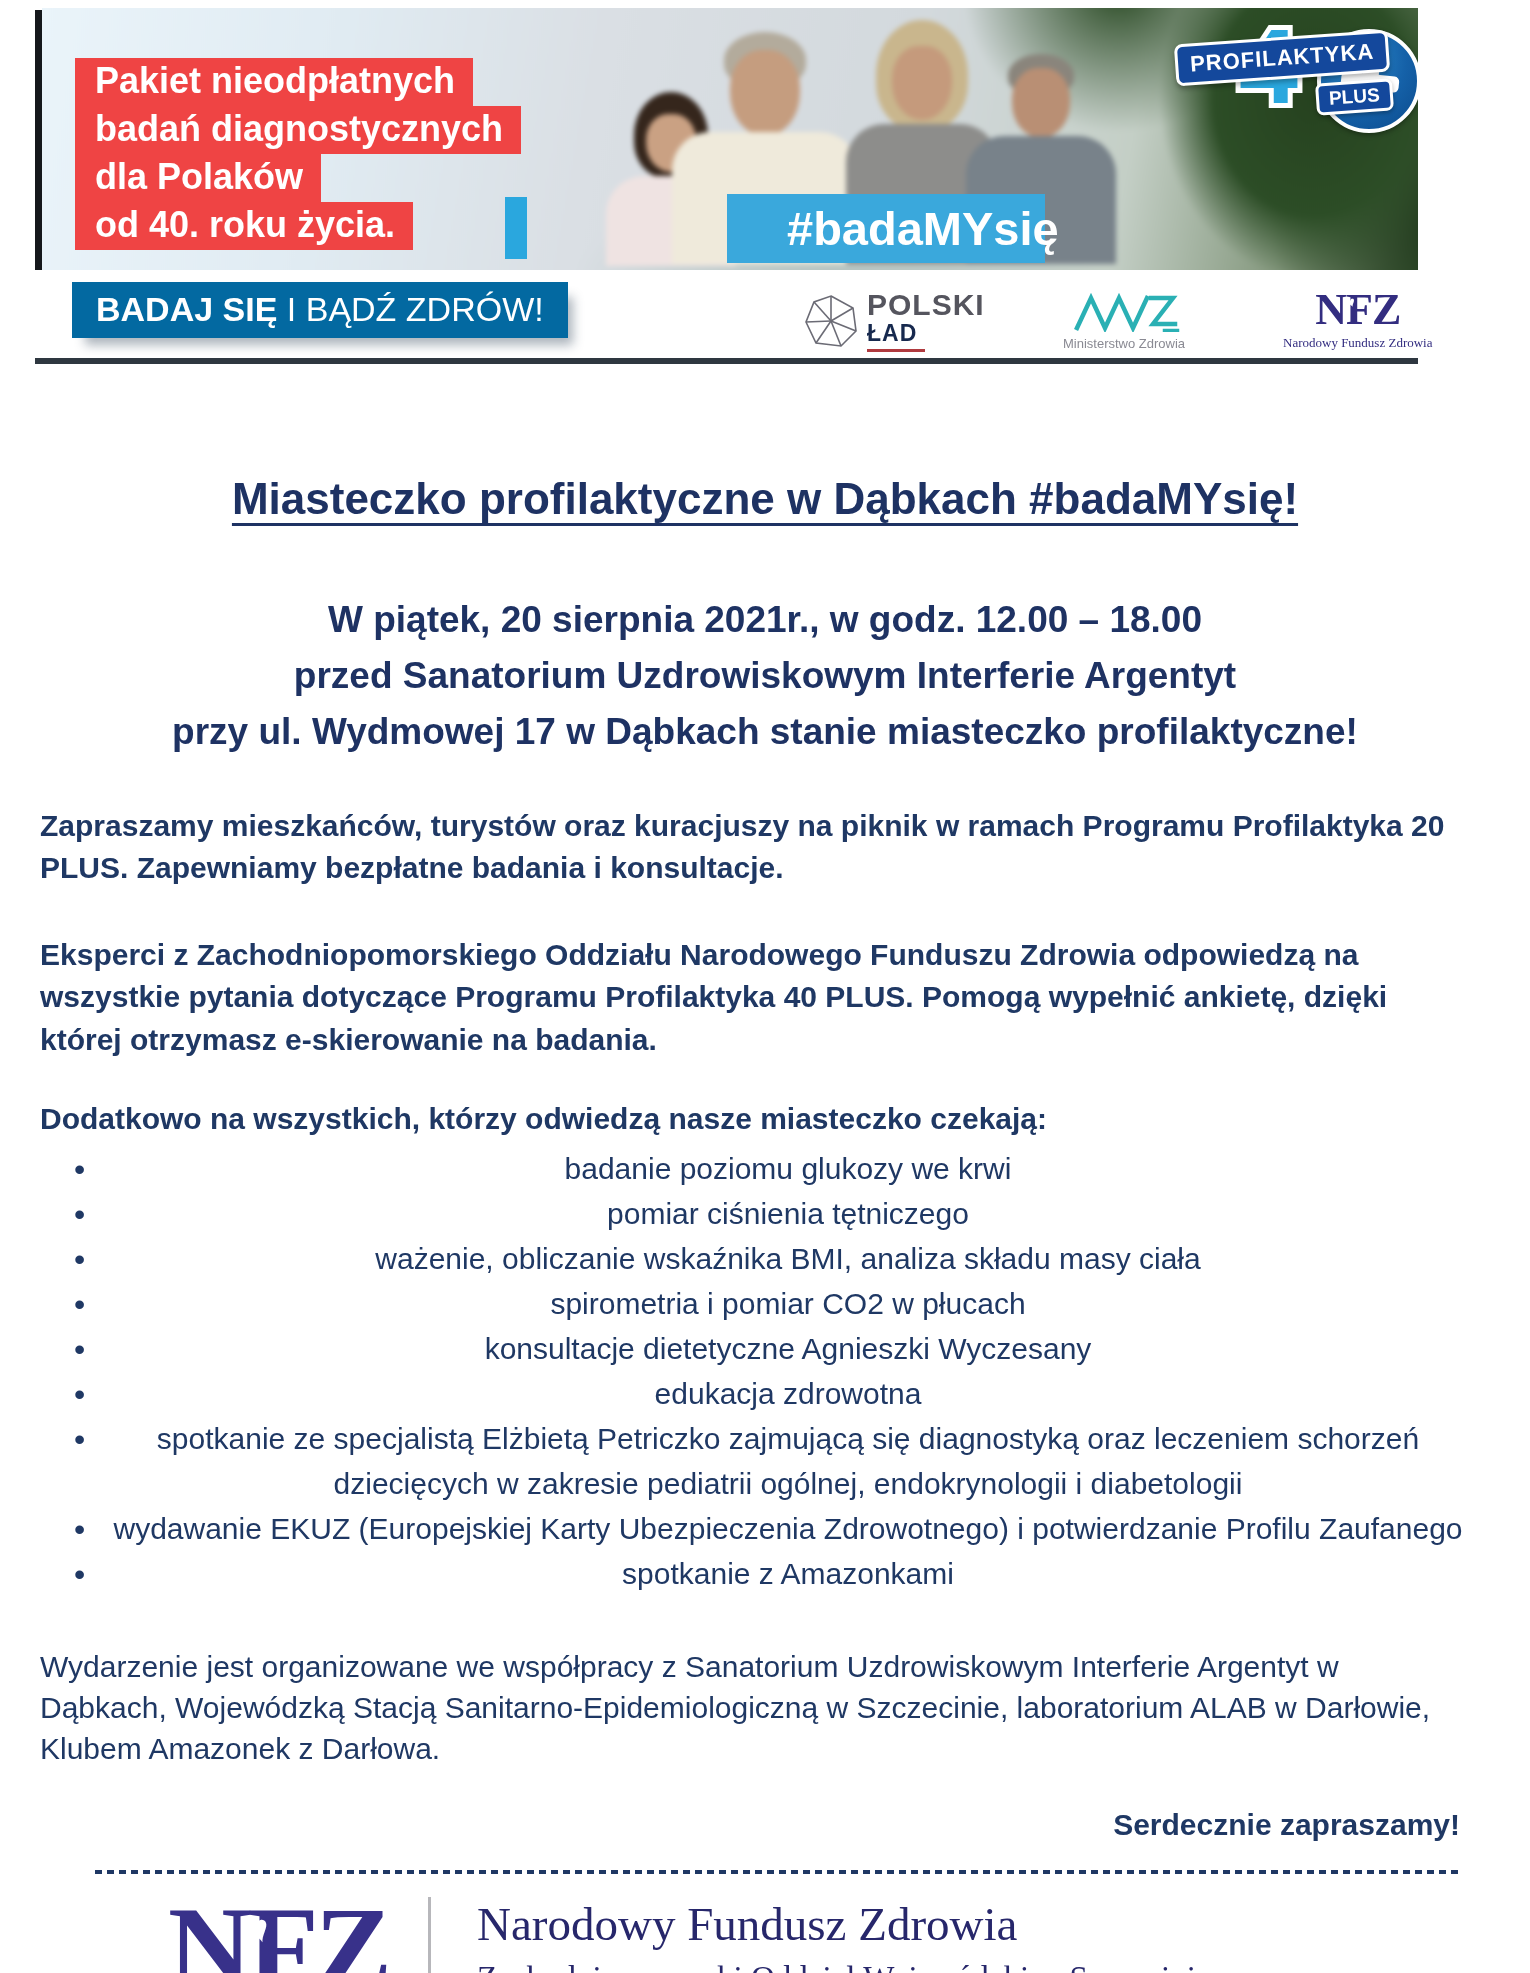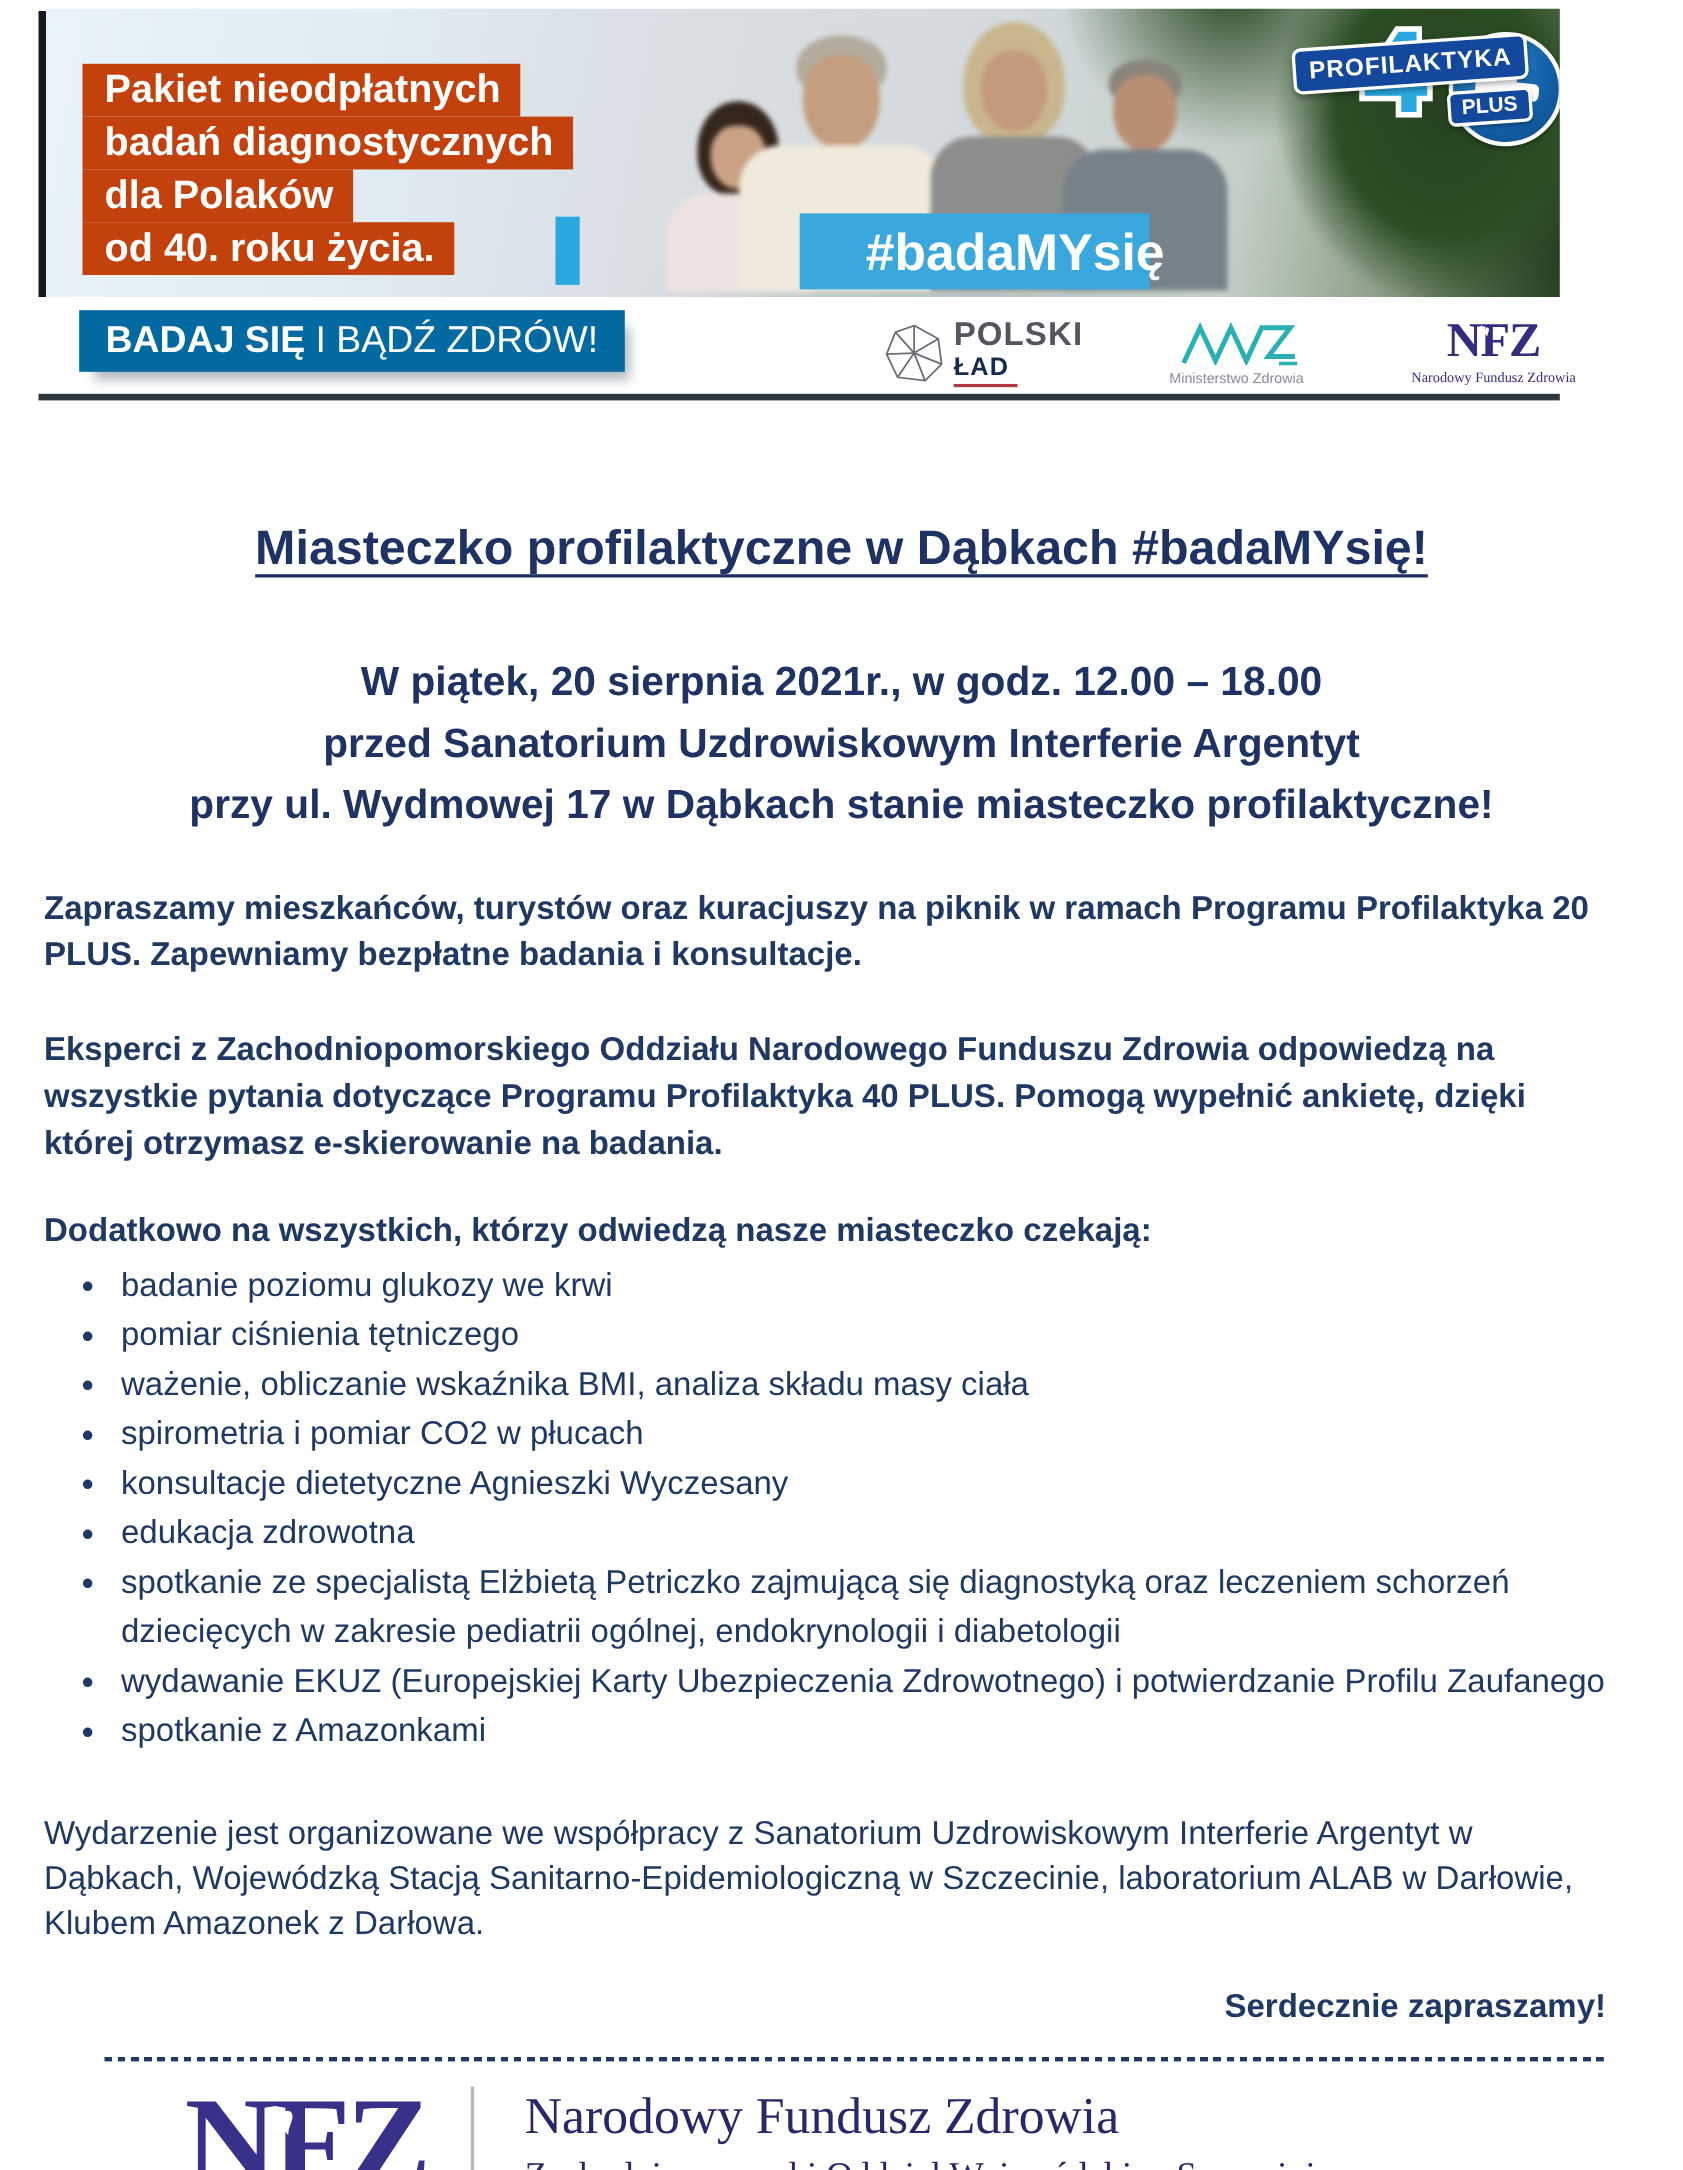--- a/index.html
+++ b/index.html
@@ -23,21 +23,21 @@
       linear-gradient(100deg, #eaf4fa 0%, #e0ebf2 22%, #dadfe4 40%, #d3d9dd 62%, #c4cfc6 78%, #82967b 90%, #3f5c38 100%);
   }
   .person { position:absolute; }
   .p-hair, .p-face, .p-torso { position:absolute; }
   .p-hair { border-radius:50% 50% 42% 42%; }
   .p-face { border-radius:46% 46% 52% 52%; }
   .p-torso { border-radius:38px 38px 0 0; }
 
   .promo-box { position:absolute; left:33px; top:50px; }
   .promo-line {
-    display:table; background:#c2410c; color:#ffffff; font-weight:700;
+    display:table; background:#ef4444; color:#ffffff; font-weight:700;
     font-size:36px; line-height:1.0; padding:5px 18px 7px 20px; white-space:nowrap;
   }
   .accent-bar { position:absolute; left:463px; top:189px; width:22px; height:62px; background:#2aa7de; }
 
   .hashtag-band {
     position:absolute; left:685px; top:186px; width:318px; height:69px;
     background:#3aa8dc; color:#ffffff; font-weight:700; font-size:47px;
     line-height:69px; padding-left:60px; white-space:nowrap; overflow:visible;
   }
 
@@ -99,21 +99,21 @@
   .doc { position:absolute; left:0; top:366px; width:100%; }
   .title {
     margin-top:108px; text-align:center; font-size:44px; font-weight:700; color:#1e3263;
     text-decoration:underline; text-decoration-thickness:3px; text-underline-offset:9px;
   }
   .subtitle { margin-top:68px; text-align:center; font-size:37px; font-weight:700; line-height:1.52; color:#1e3263; }
   .para { margin:44px 64px 0 40px; font-size:30px; line-height:1.42; }
   .bold { font-weight:700; }
   .list-intro { margin:40px 64px 0 40px; font-size:30px; font-weight:700; }
   ul.features { margin:10px 64px 0 0; padding-left:110px; list-style:none; font-size:30px; line-height:1.5; }
-  ul.features li { position:relative; }
+  ul.features li { position:relative;text-align:center; }
   ul.features li::before { content:"\2022"; position:absolute; left:-36px; top:-1px; font-size:32px; }
   .closing { margin:50px 64px 0 40px; font-size:30px; line-height:1.38; font-weight:400; }
   .signoff { margin:38px 70px 0 0; text-align:right; font-size:30px; font-weight:700; }
   .dashed-divider {
     margin:28px 72px 0 95px; height:4px;
     background:repeating-linear-gradient(90deg, #1f3864 0 7px, transparent 7px 12px);
   }
 
   
   .footer { display:flex; align-items:center; margin:16px 0 0 168px; }

